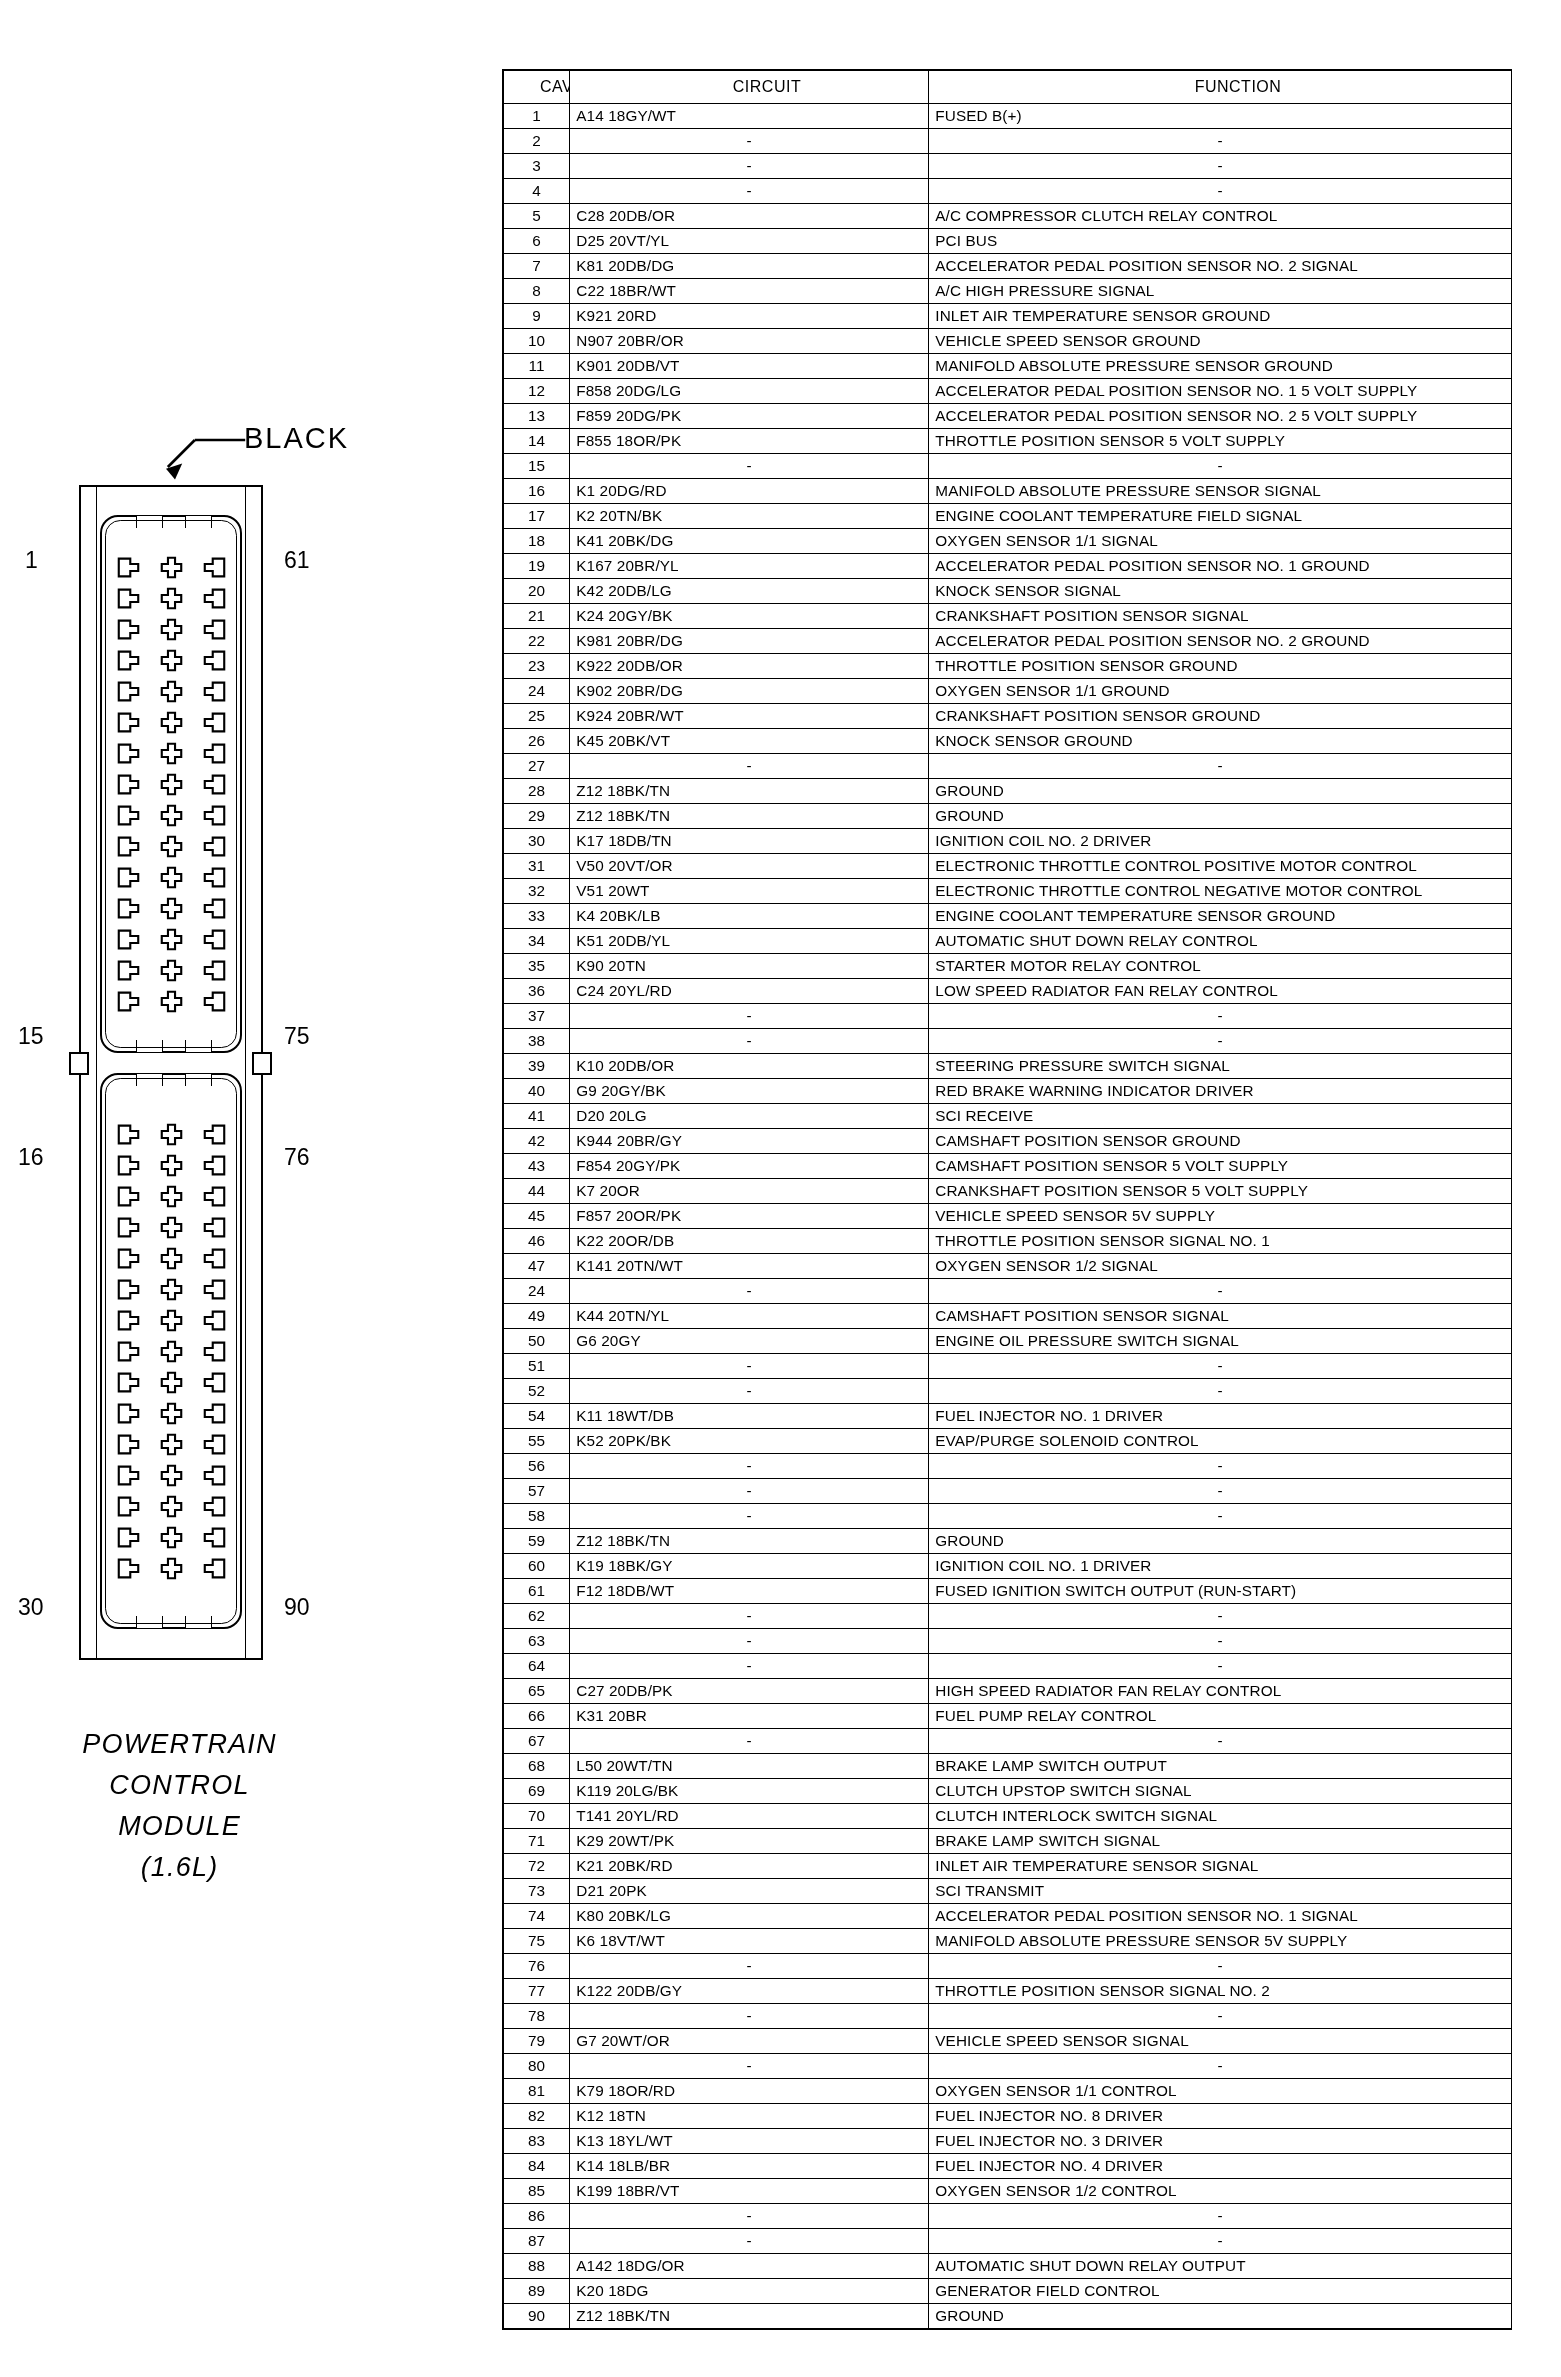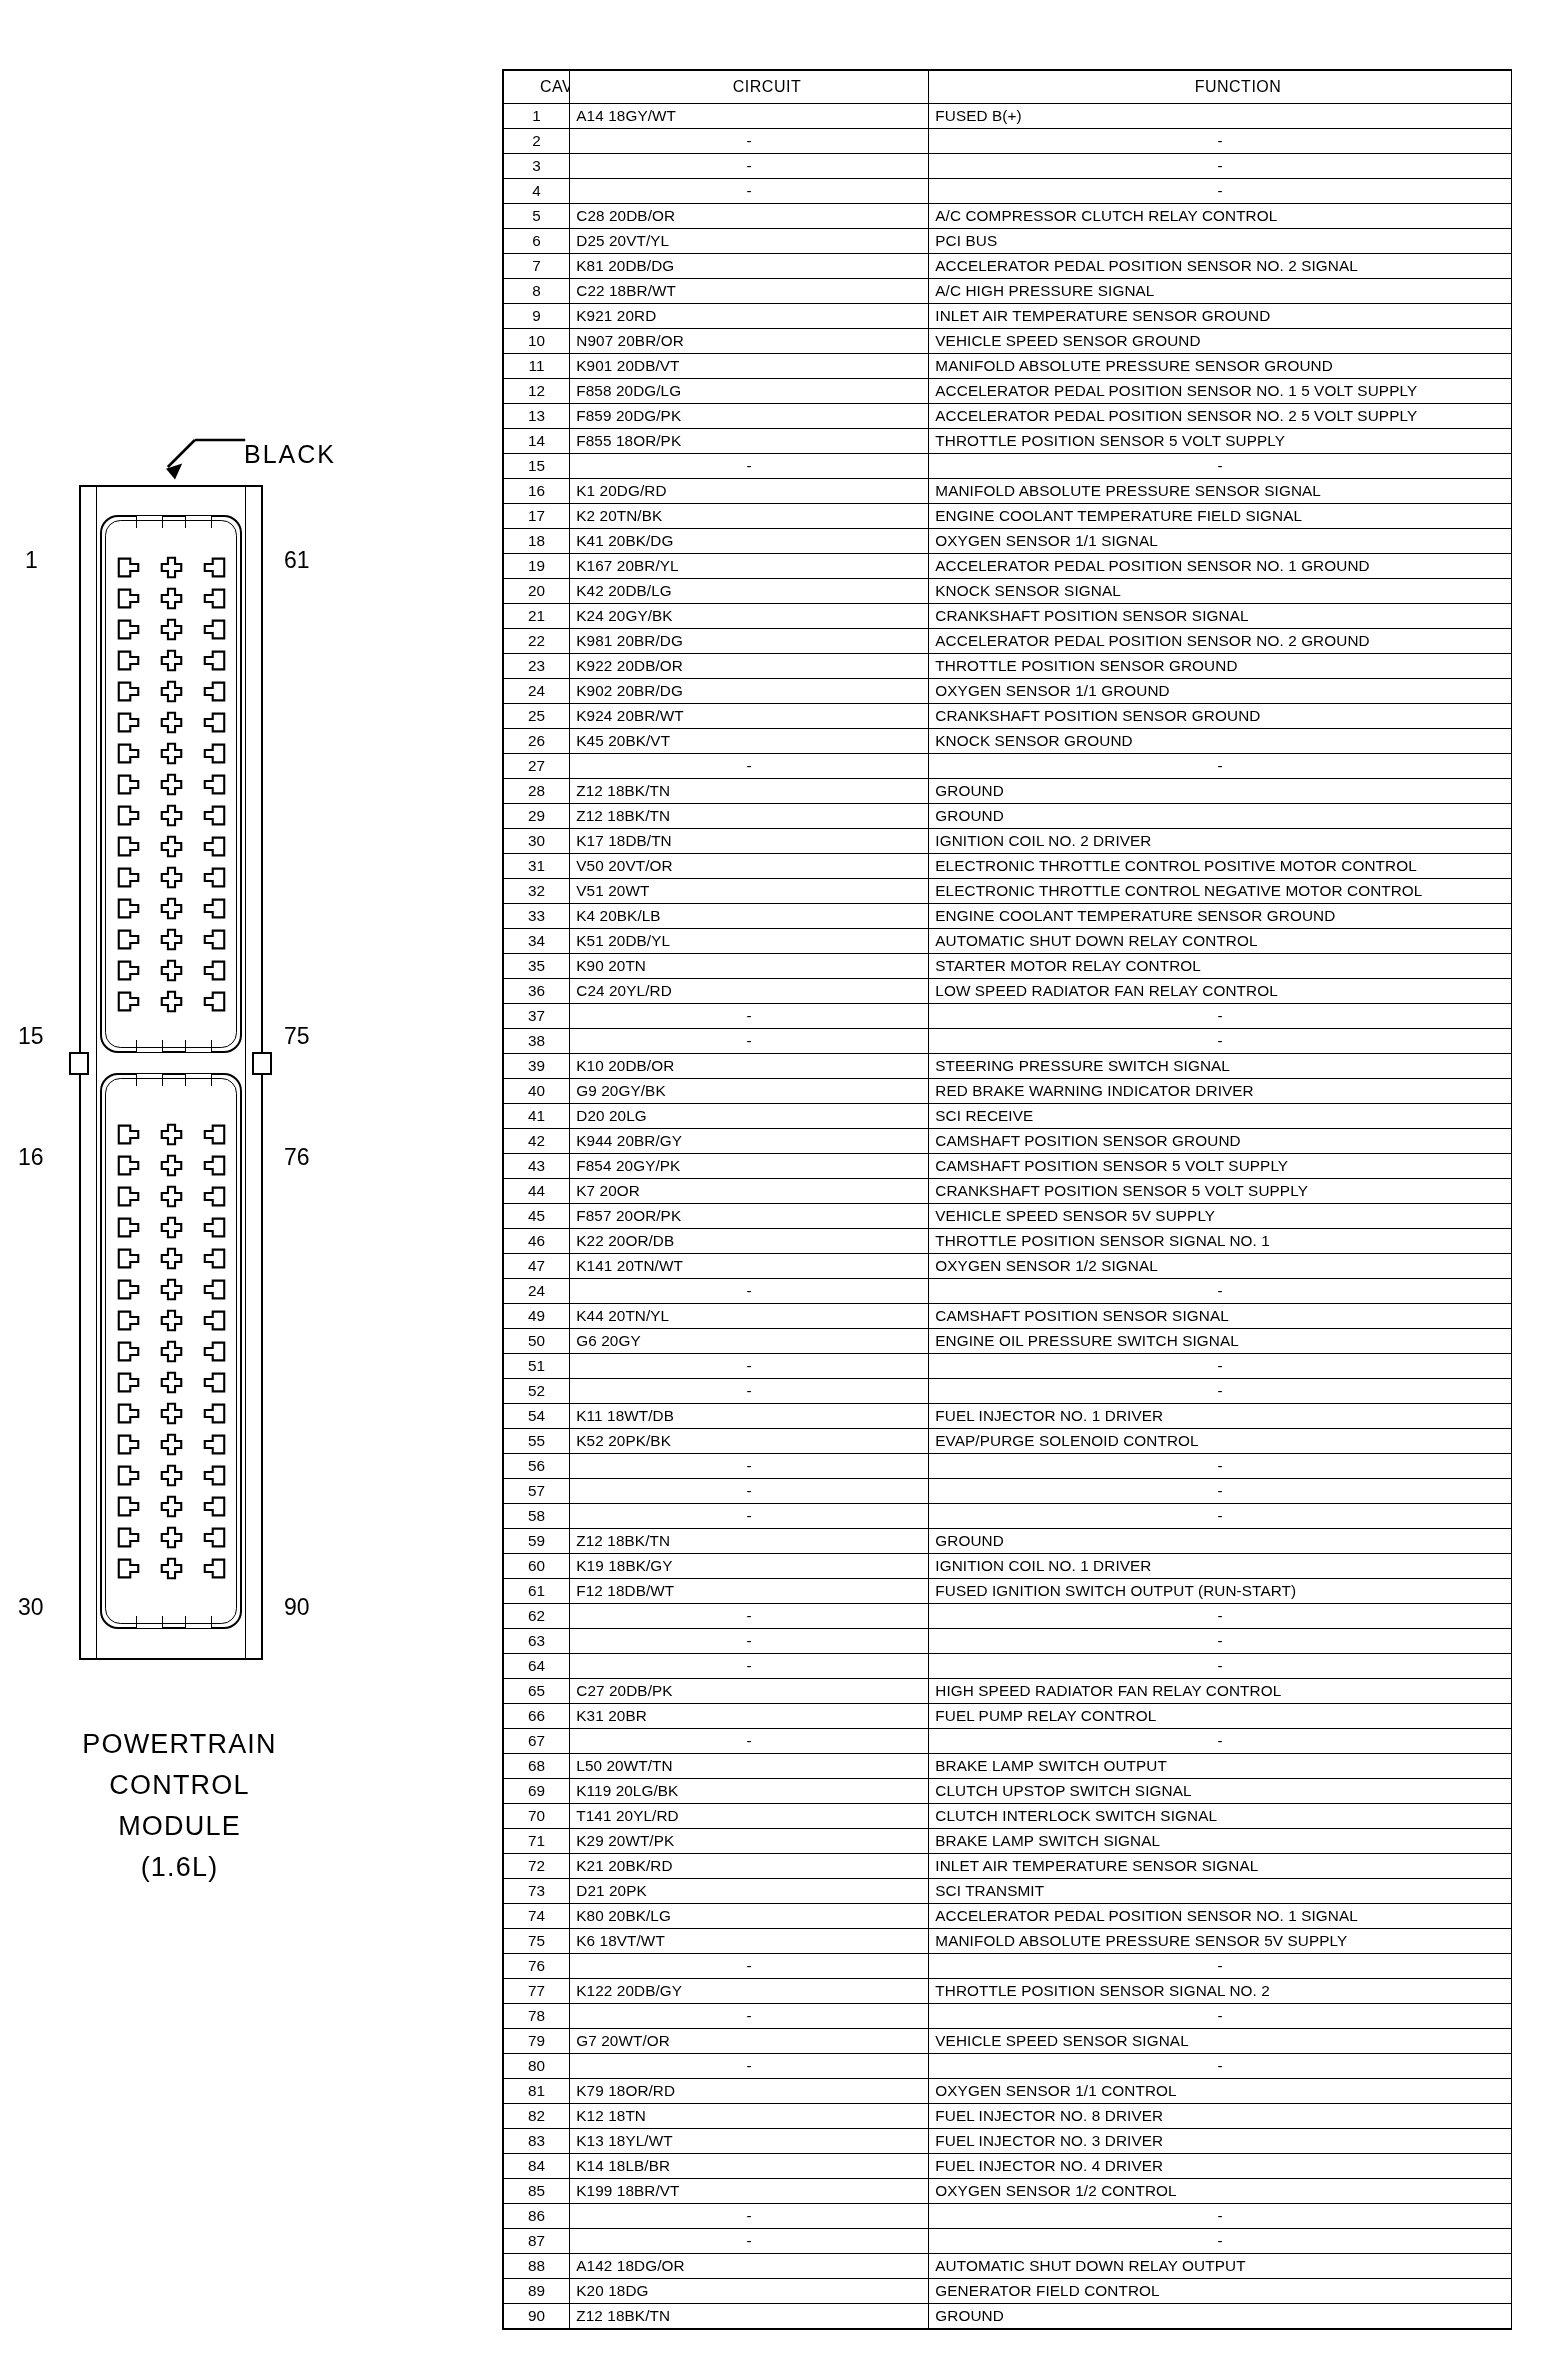--- a/index.html
+++ b/index.html
@@ -21,22 +21,22 @@
     position: absolute;
     left: 0;
     top: 0;
     width: 502px;
     height: 2377px;
   }
 
   #black-callout-label {
     position: absolute;
     left: 244px;
-    top: 440px;
-    font-size: 25px;
+    top: 422px;
+    font-size: 29px;
     letter-spacing: 2px;
     font-family: "Liberation Sans", sans-serif;
   }
   #black-callout-leader { position: absolute; left: 139px; top: 431px; }
 
   
   #connector-body {
     position: absolute;
     left: 79px;
     top: 485px;
@@ -142,21 +142,21 @@
   #module-caption {
     position: absolute;
     left: 0;
     top: 1724px;
     width: 359px;
     text-align: center;
     font-size: 27px;
     line-height: 41px;
     letter-spacing: 1.2px;
   }
-  #module-caption div { white-space: nowrap; }
+  #module-caption div { white-space: nowrap; font-style: italic; }
 
   
   #pinout-table-wrap {
     position: absolute;
     left: 503px;
     top: 70px;
     width: 1008px;
   }
   table#pinout-table {
     border-collapse: collapse;

